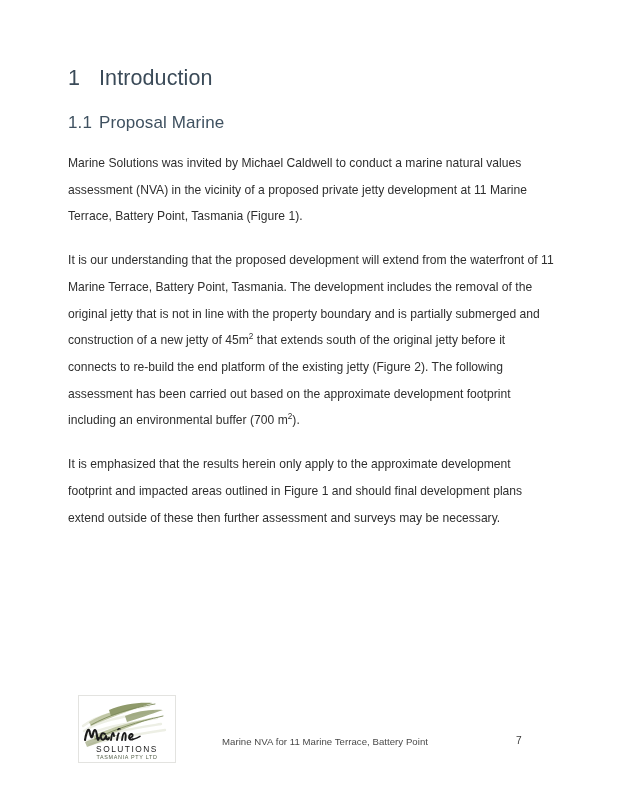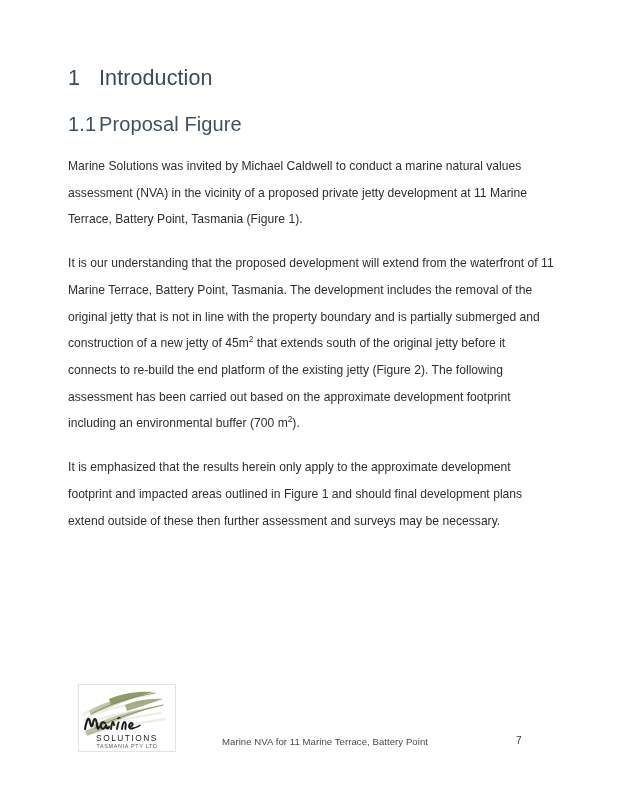--- a/index.html
+++ b/index.html
@@ -38,21 +38,21 @@
     margin: 0 0 22px 0;
     display: flex;
     align-items: baseline;
   }
   .h1 .num {
     min-width: 31px;
     display: inline-block;
   }
 
   .h2 {
-    font-size: 20px;
+    font-size: 17px;
     font-weight: 400;
     color: #3f5160;
     letter-spacing: 0.1px;
     margin: 0 0 17px 0;
     display: flex;
     align-items: baseline;
   }
   .h2 .num {
     min-width: 31px;
     display: inline-block;
@@ -81,21 +81,21 @@
     position: absolute;
     left: 0;
     right: 0;
     top: 676px;
     height: 90px;
   }
 
   .logo {
     position: absolute;
     left: 78px;
-    top: 8px;
+    top: 19px;
     width: 96px;
     height: 66px;
     background: #be185d;
     border: 1px solid #e3e3e0;
     overflow: hidden;
   }
   .logo svg {
     display: block;
     width: 96px;
     height: 66px;
@@ -126,21 +126,21 @@
 
   <div class="content">
 
     <h1 class="h1">
       <span class="num">1</span>
       <span>Introduction</span>
     </h1>
 
     <h2 class="h2">
       <span class="num">1.1</span>
-      <span>Proposal Figure</span>
+      <span>Proposal Marine</span>
     </h2>
 
     <p class="para">Marine Solutions was invited by Michael Caldwell to conduct a marine natural values assessment (NVA) in the vicinity of a proposed private jetty development at 11 Marine Terrace, Battery Point, Tasmania (Figure 1).</p>
 
     <p class="para"><span>It is our understanding that the proposed development will extend from the waterfront of 11 Marine Terrace, Battery Point, Tasmania. The development includes the removal of the original jetty that is not in line with the property boundary and is partially submerged and construction of a new jetty of 45m</span><sup>2</sup><span> that extends south of the original jetty before it connects to re-build the end platform of the existing jetty (Figure 2). The following assessment has been carried out based on the approximate development footprint including an environmental buffer (700 m</span><sup>2</sup><span>).</span></p>
 
     <p class="para">It is emphasized that the results herein only apply to the approximate development footprint and impacted areas outlined in Figure 1 and should final development plans extend outside of these then further assessment and surveys may be necessary.</p>
 
   </div>
 

